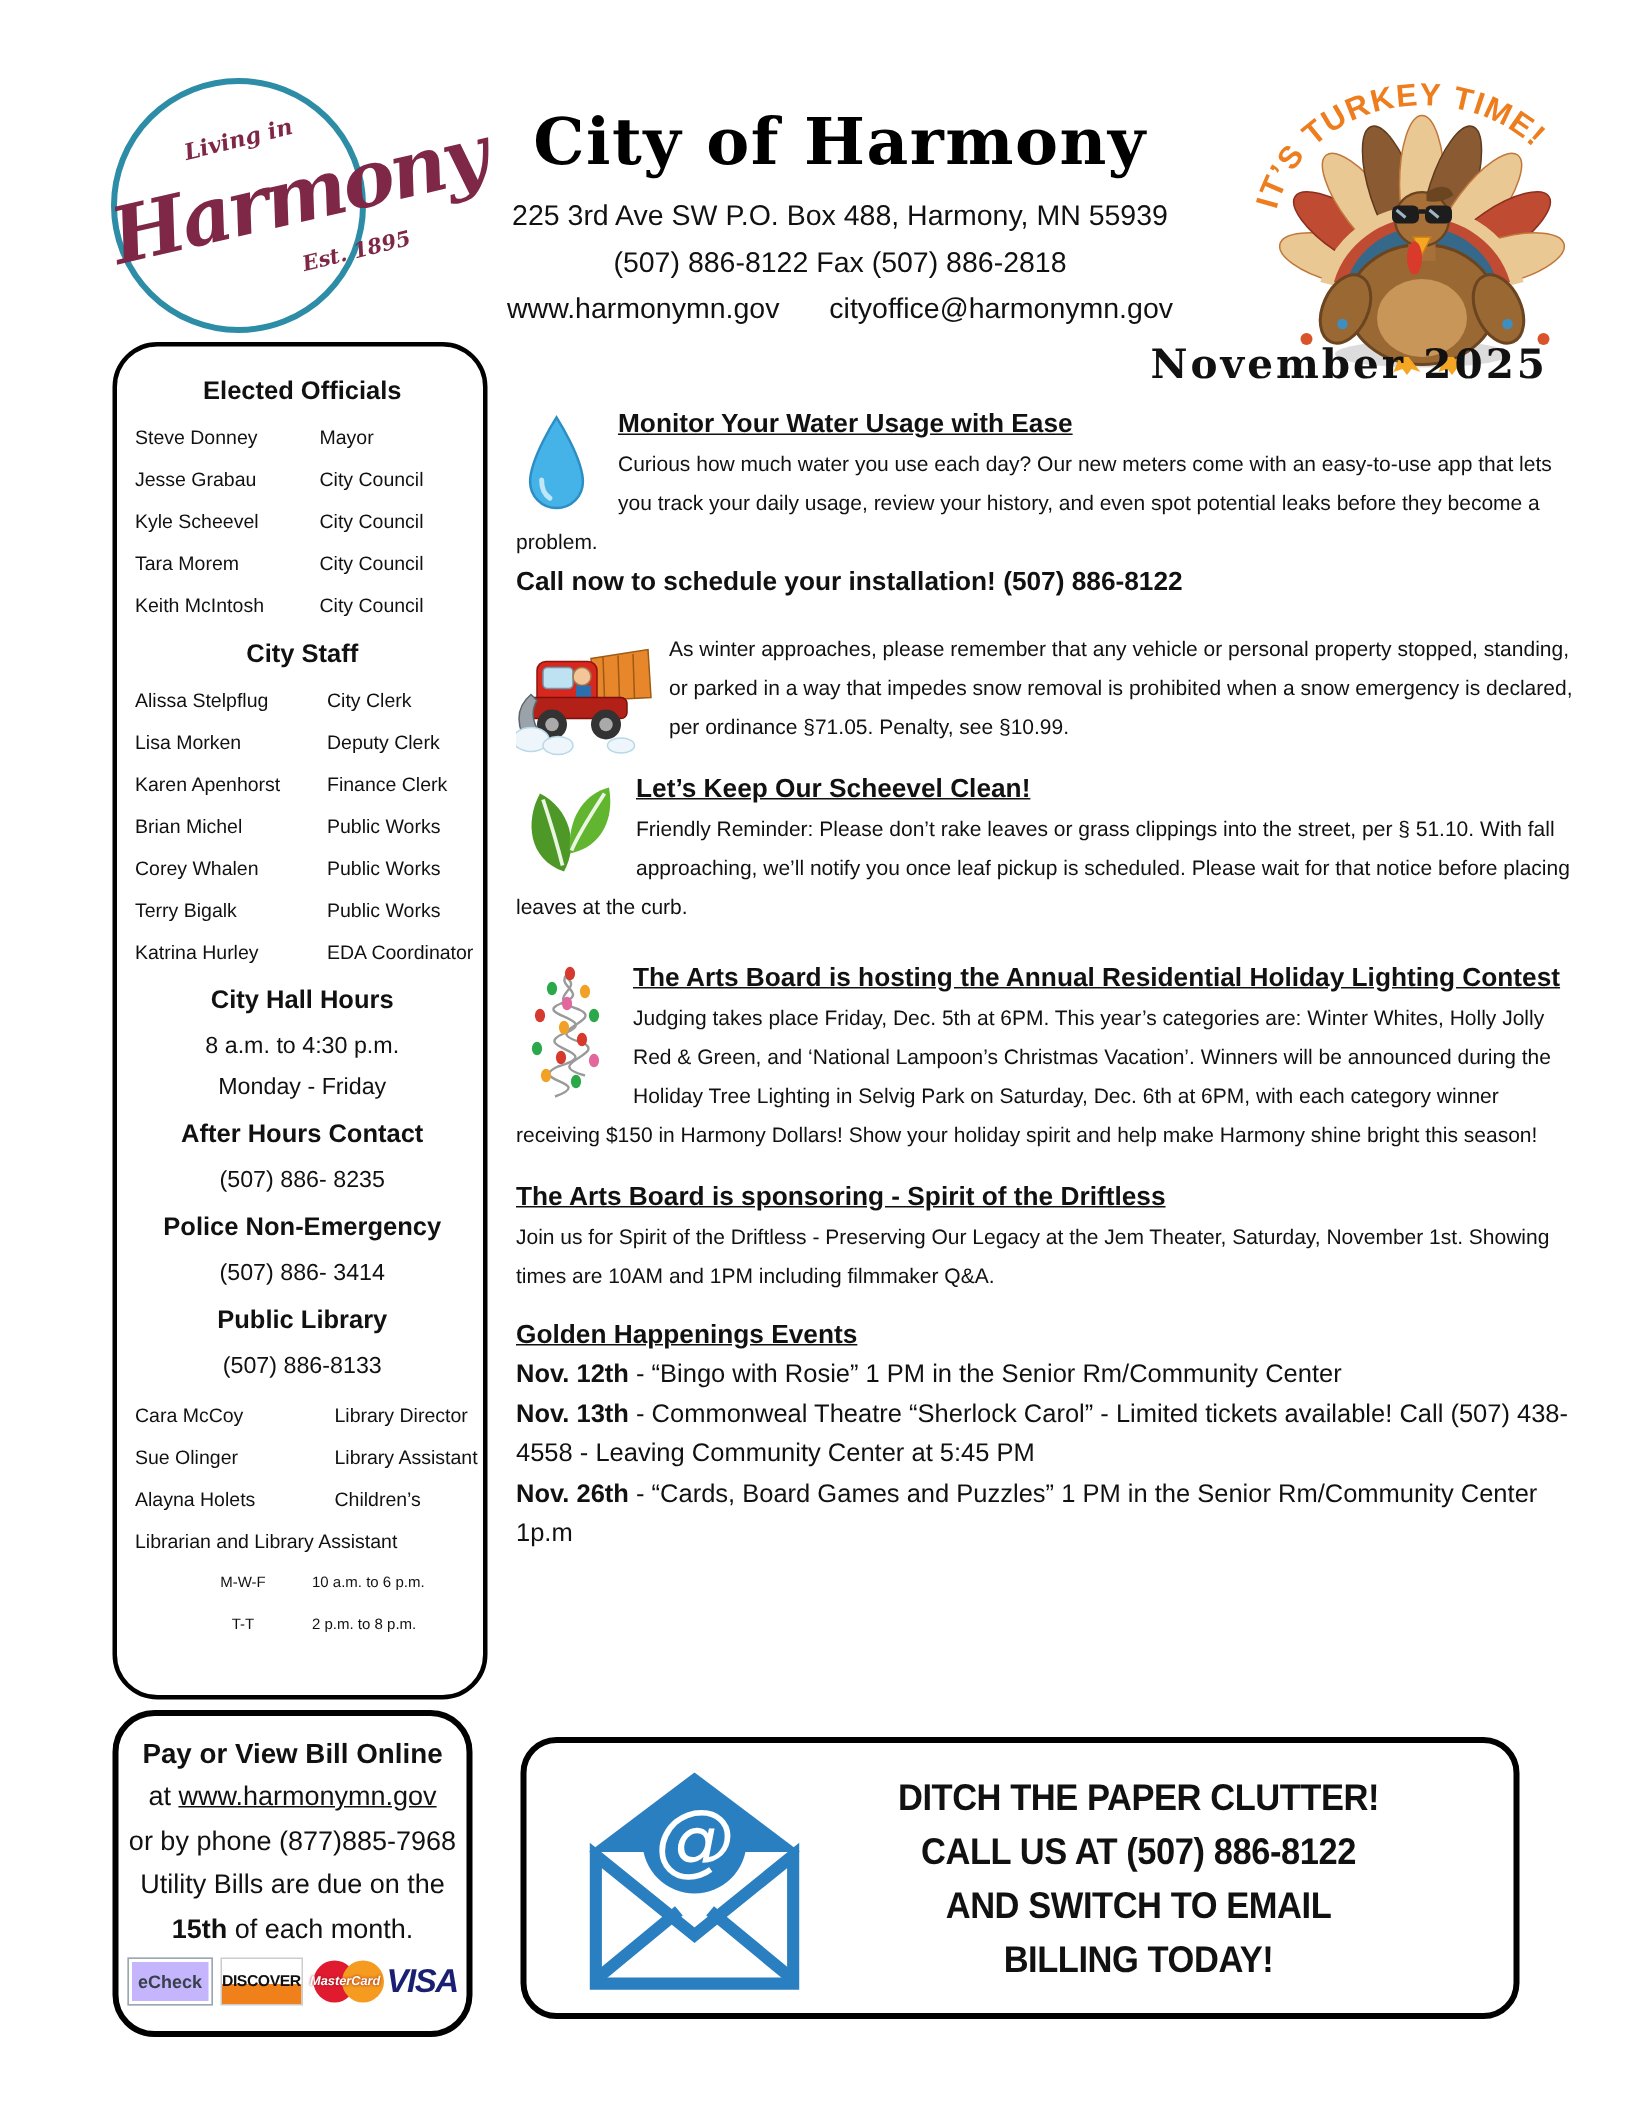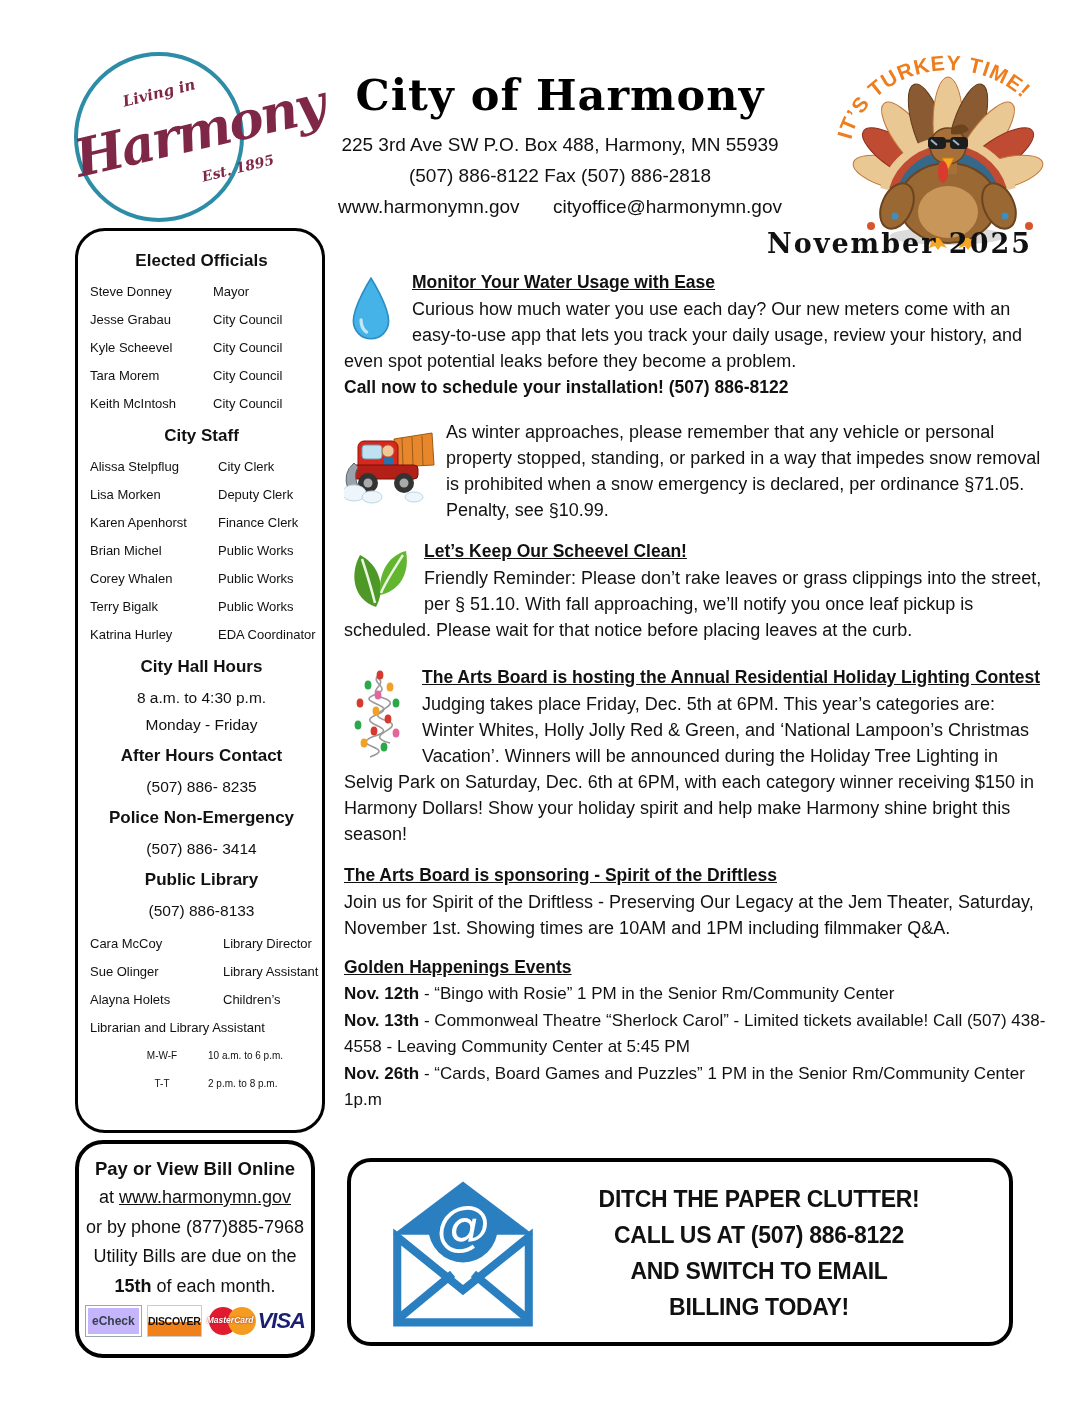--- a/index.html
+++ b/index.html
@@ -42,21 +42,21 @@
   .mcard{width:52px;height:32px;position:relative;}
   .mcard .c1,.mcard .c2{position:absolute;top:2px;width:28px;height:28px;border-radius:50%;}
   .mcard .c1{left:2px;background:#e01b2f;}
   .mcard .c2{left:21px;background:#f49b20;}
   .mcard .mtxt{position:absolute;left:0;right:0;top:10px;color:#fff;font-style:italic;font-weight:bold;font-size:8.5px;text-align:center;text-shadow:0 0 2px #90121f;}
   .visa{color:#1a1f71;font-style:italic;font-weight:bold;font-size:22px;letter-spacing:-1px;}
   
   .main{position:absolute;left:344px;top:272px;width:706px;}
   .article{margin-bottom:18px;}
   .article h3{font-size:17.5px;font-weight:bold;text-decoration:underline;margin:0 0 3px 0;}
-  .article p{font-size:18px;line-height:26px;margin:0;}
+  .article p{font-size:14px;line-height:26px;margin:0;}
   .article .cta{font-weight:bold;font-size:17.5px;line-height:27px;}
   .fl{float:left;}
   .icon-water{width:46px;height:66px;margin:4px 18px 2px 4px;}
   .icon-plow{width:96px;height:84px;margin:2px 6px 0 0;}
   .icon-leaves{width:58px;height:62px;margin:8px 16px 0 6px;}
   .icon-tree{width:66px;height:92px;margin:2px 10px 0 2px;}
   .ev p{font-size:17px;line-height:26.5px;margin:0;}
   .ev b{font-weight:bold;}
   
   .banner{position:absolute;left:347px;top:1158px;width:666px;height:188px;border:4px solid #000;border-radius:24px;box-sizing:border-box;display:flex;align-items:center;}

